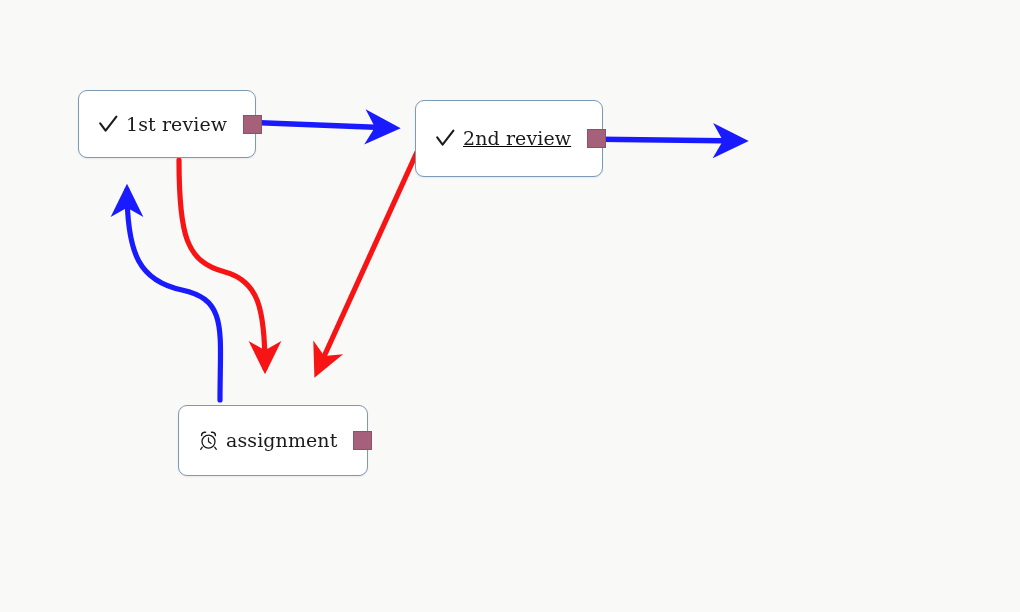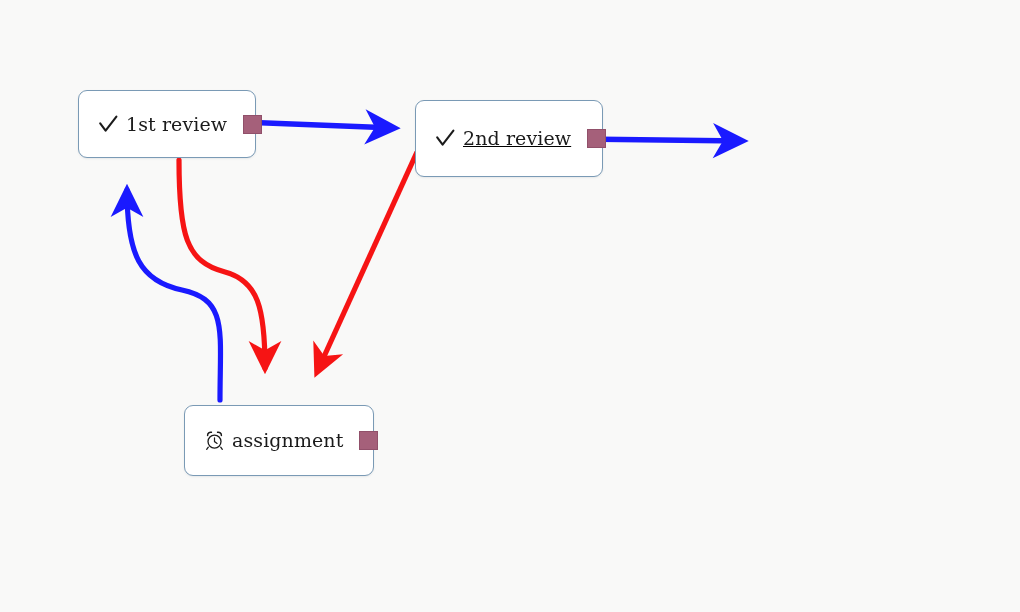--- a/index.html
+++ b/index.html
@@ -117,21 +117,21 @@
         <svg viewBox="0 0 21 21" width="21" height="21" aria-hidden="true">
           <path d="M2.2,9.4 L7.6,16.6 L18.4,2.6" fill="none" stroke="#1b1b1b" stroke-width="2.1" stroke-linecap="round" stroke-linejoin="round"></path>
         </svg>
       </span>
       <span class="node-label">2nd review</span>
       <span class="node-port"></span>
     </div>
   </div>
 
 
-  <div class="node" style="left:184px; top:405px; width:190px; height:71px;">
+  <div class="node" style="left:178px; top:405px; width:190px; height:71px;">
     <div class="node-inner">
       <span class="node-icon">
         <svg viewBox="0 0 21 21" width="21" height="21" aria-hidden="true">
           <circle cx="10.5" cy="11.6" r="6.5" fill="none" stroke="#1b1b1b" stroke-width="1.3"></circle>
           <path d="M10.5,7.9 L10.5,11.6 L13.1,13.4" fill="none" stroke="#1b1b1b" stroke-width="1.2" stroke-linecap="round"></path>
           <path d="M3.6,5.4 A3.1,3.1 0 0,1 7.4,2.3" fill="none" stroke="#1b1b1b" stroke-width="1.5" stroke-linecap="round"></path>
           <path d="M17.4,5.4 A3.1,3.1 0 0,0 13.6,2.3" fill="none" stroke="#1b1b1b" stroke-width="1.5" stroke-linecap="round"></path>
           <path d="M4.3,17.2 L2.7,19.3 M16.7,17.2 L18.3,19.3" fill="none" stroke="#1b1b1b" stroke-width="1.3" stroke-linecap="round"></path>
         </svg>
       </span>

